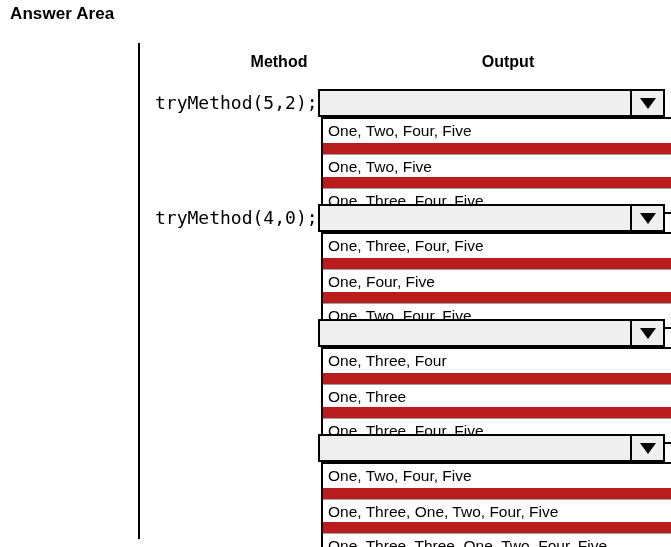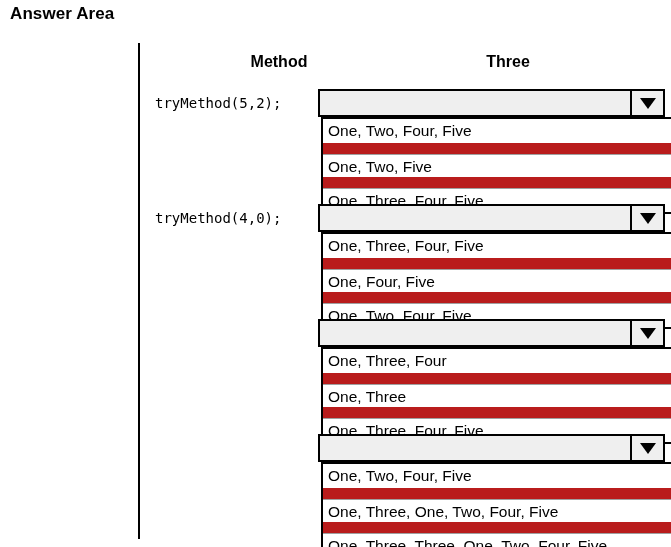--- a/index.html
+++ b/index.html
@@ -49,21 +49,21 @@
   .qrow {
     position: relative;
     height: 104px;
     margin-bottom: 11px;
   }
   .method-call {
     position: absolute;
     left: 155px;
     top: 3px;
     font-family: "DejaVu Sans Mono", monospace;
-    font-size: 14px;
+    font-size: 18px;
     line-height: 22px;
     white-space: pre;
   }
   .combo {
     position: absolute;
     left: 318px;
     top: 0;
     width: 347px;
     height: 28px;
     background: var(--combo-fill, #efefef);
@@ -122,21 +122,21 @@
     margin-top: 11px;
   }
 </style>
 </head>
 <body>
 
 <div class="stage" style="--bg: #ffffff; --ink: #000000; --combo-fill: #efefef; --separator: #a0a0a0;">
   <div class="page-title">Answer Area</div>
   <div class="vline"></div>
   <div class="col-header method">Method</div>
-  <div class="col-header output">Three</div>
+  <div class="col-header output">Output</div>
   <div class="rows" id="rows">
   <div class="qrow">
     <div class="method-call">tryMethod(5,2);</div>
     <div class="combo">
       <span class="combo-value"></span>
       <div class="combo-btn">
         <div class="tri-down"></div>
       </div>
     </div>
     <div class="options">

